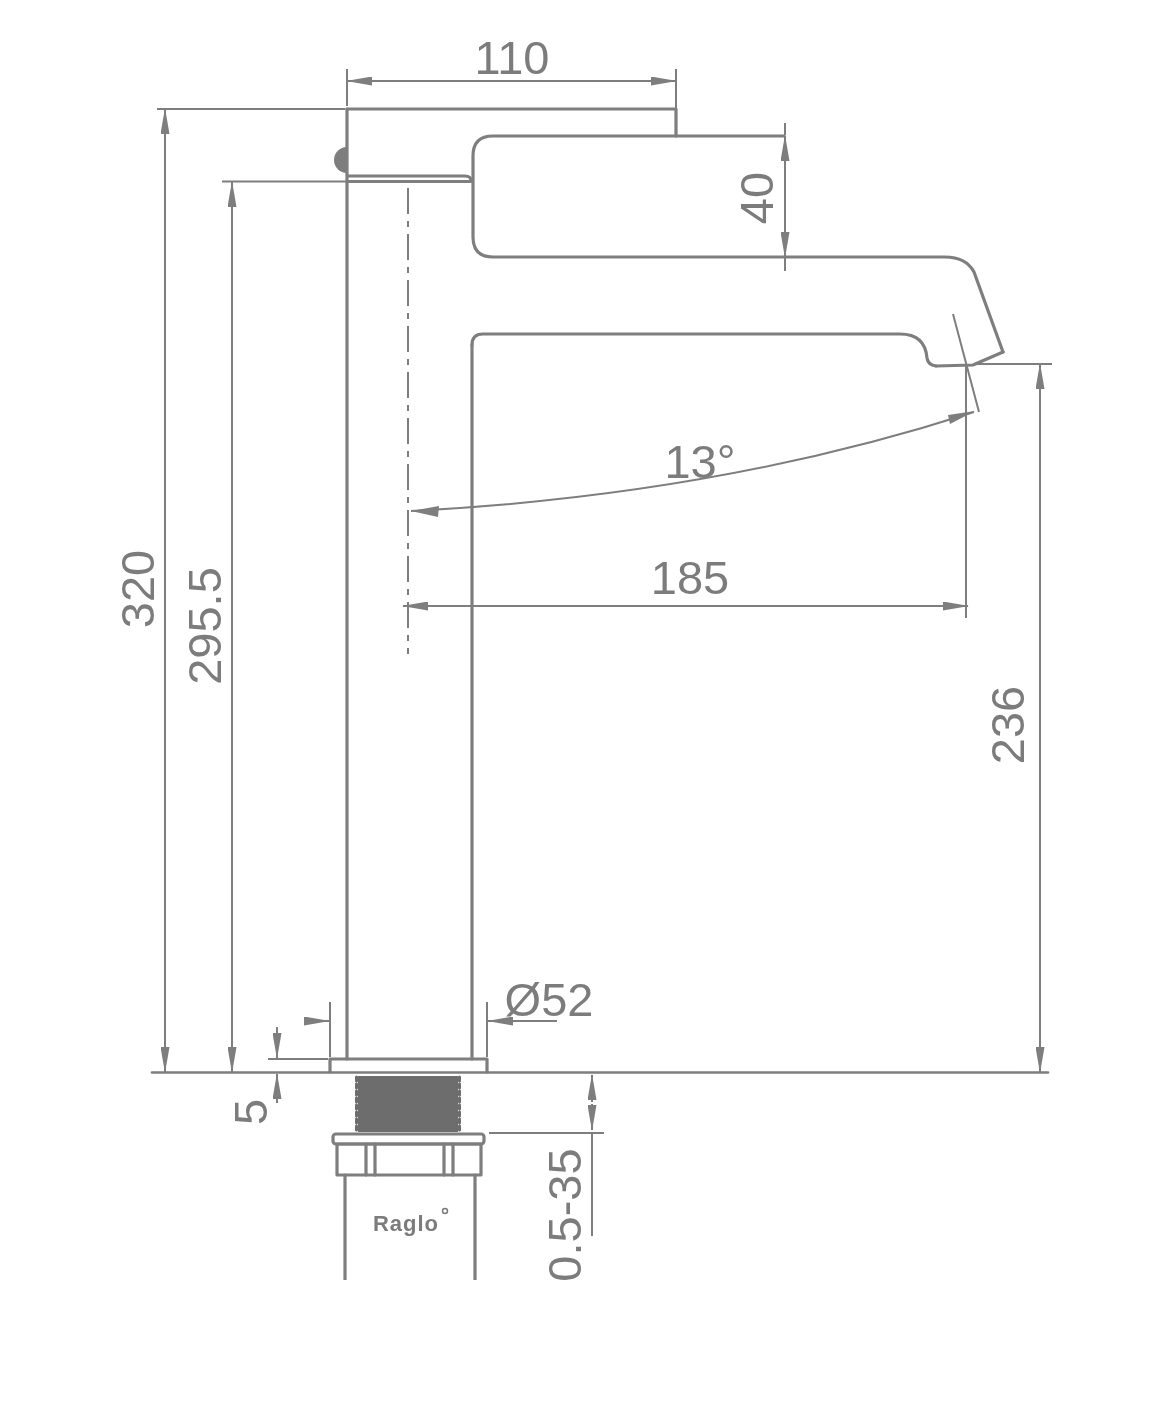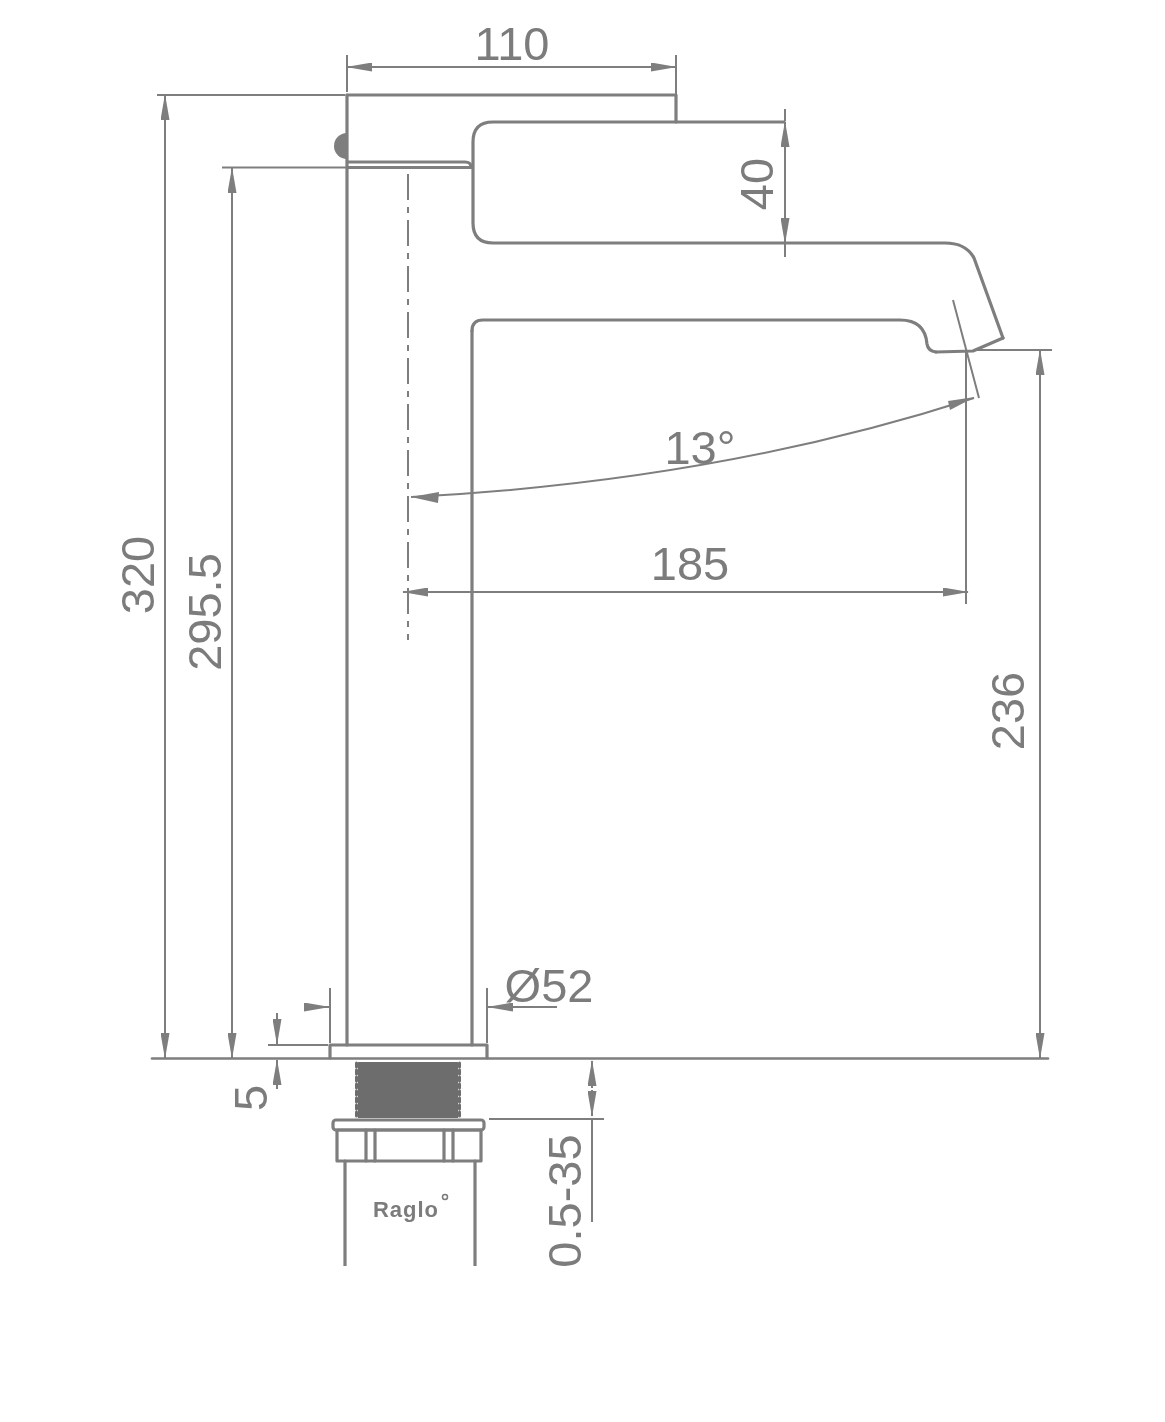--- a/index.html
+++ b/index.html
@@ -2,20 +2,21 @@
 <html><head>
 <meta charset="utf-8">
 <style>
   html,body{margin:0;padding:0;background:#ffffff;}
   .sheet{
     position:relative;
     width:1165px;height:1266px;
     background:#ffffff;
     font-family:"Liberation Sans", sans-serif;
     overflow:hidden;
+    margin-top:14px;
   }
   svg{display:block}
   text{
     fill:#7c7c7c;
     font-family:"Liberation Sans", sans-serif;
   }
   .dimtxt{font-size:47px;}
   .brandtxt{font-size:22px;font-weight:bold;letter-spacing:1px;}
 </style>
 </head>

